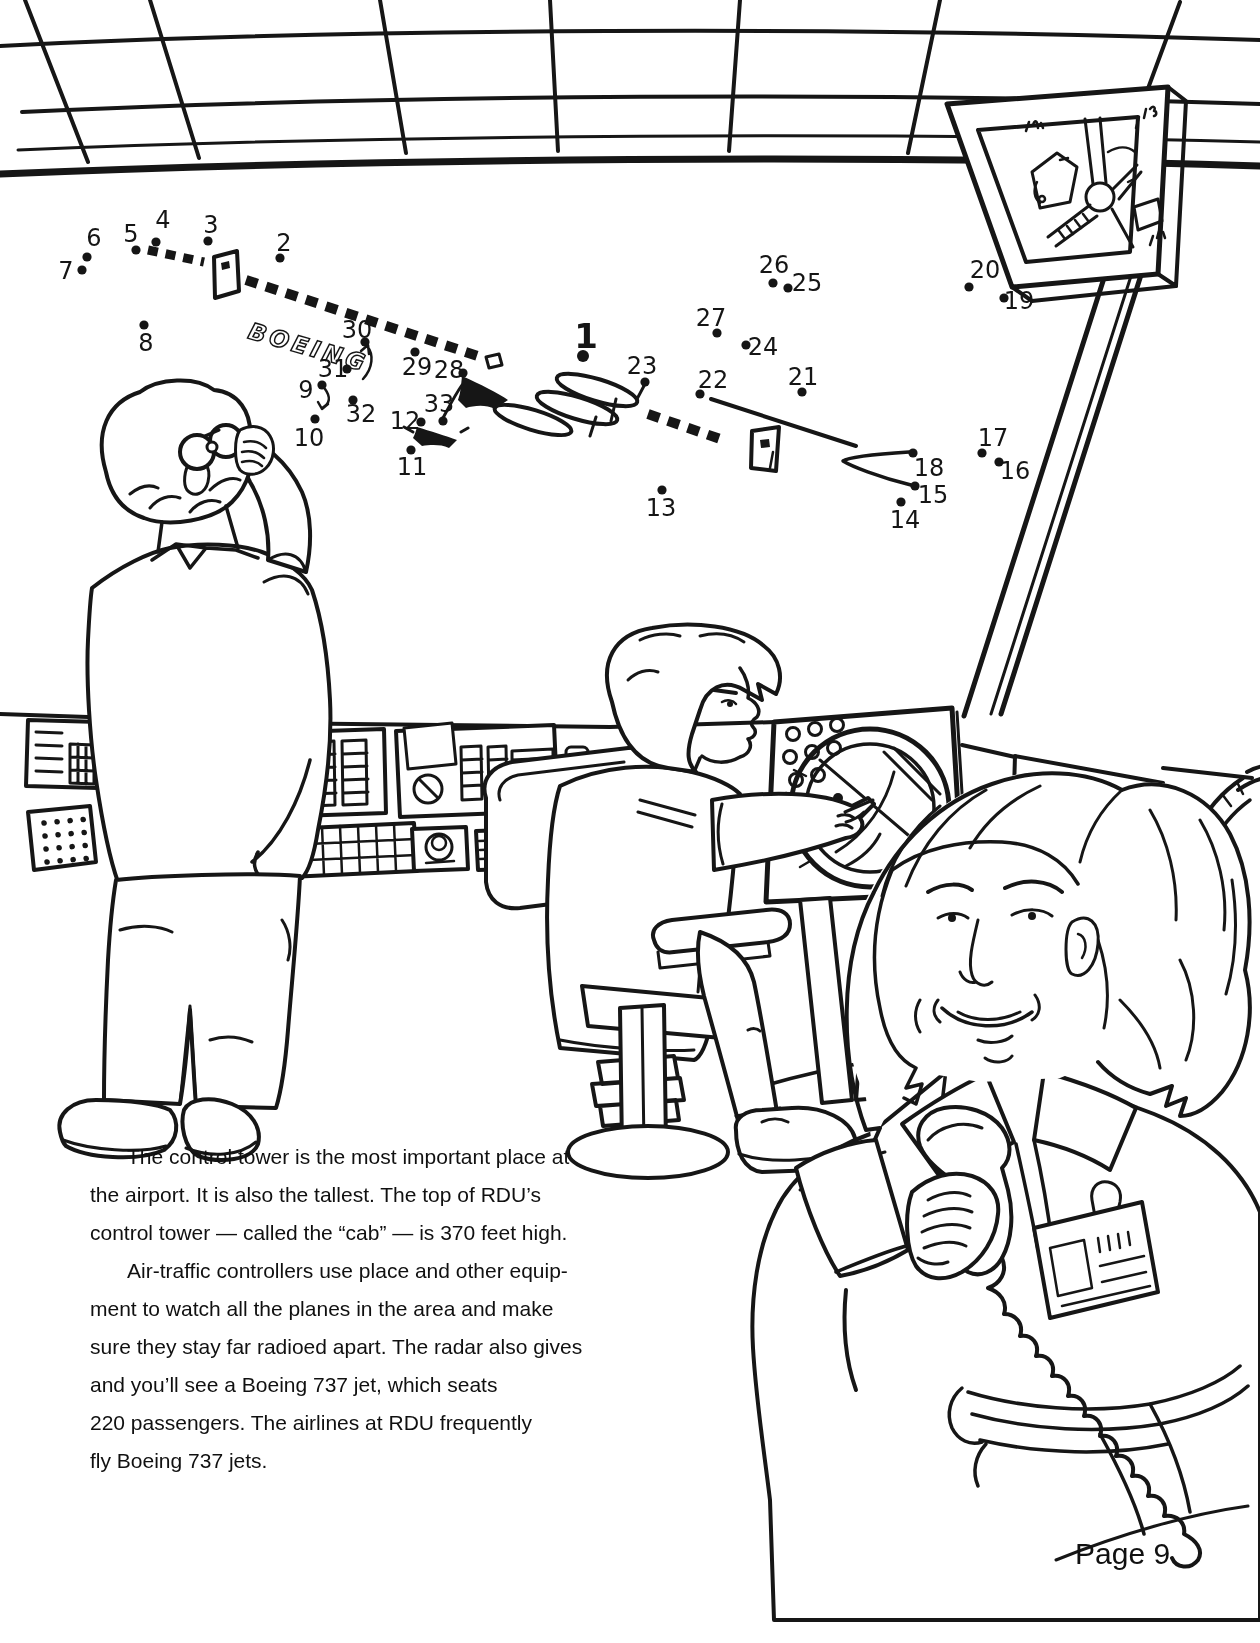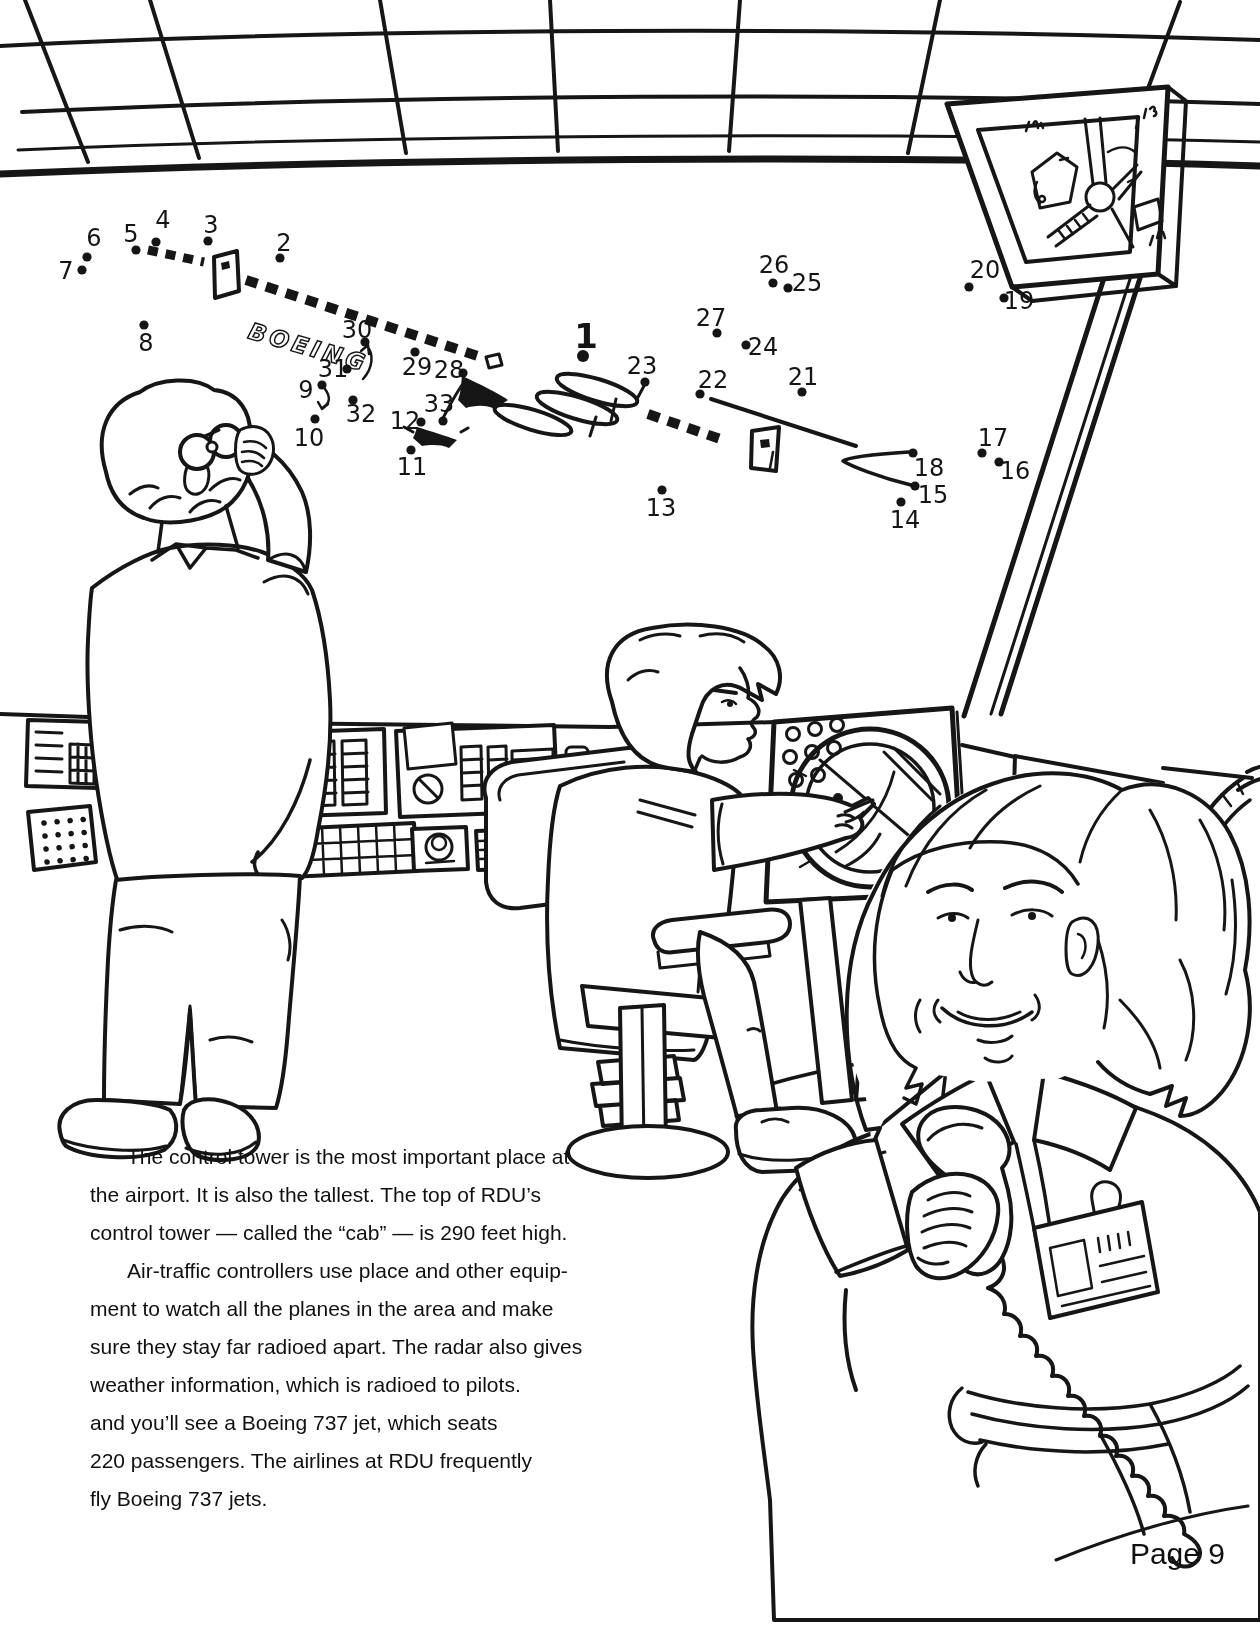--- a/index.html
+++ b/index.html
@@ -21,21 +21,21 @@
   .dotnum{font-family:"DejaVu Sans",sans-serif;font-size:24px;fill:#151515;
           text-anchor:middle;dominant-baseline:central;}
   .dotnum-big{font-size:34px;font-weight:bold;}
   .boeing{font-family:"DejaVu Sans",sans-serif;font-size:23px;font-style:italic;font-weight:bold;
           letter-spacing:4px;fill:none;stroke:#161616;stroke-width:1.5;}
   
   .body-text{position:absolute;left:90px;top:1138px;width:676px;color:#101010;
              font-size:21px;line-height:38px;font-family:"Liberation Sans",sans-serif;}
   .tline{white-space:nowrap;}
   .tline.indent{padding-left:37px;}
-  .page-num{position:absolute;left:1075px;top:1537px;width:150px;text-align:right;
+  .page-num{position:absolute;left:1075px;top:1537px;width:150px;text-align:left;
             font-size:30px;color:#101010;font-family:"Liberation Sans",sans-serif;}
 </style>
 </head>
 <body>
 
 <div class="page">
 <svg width="1260" height="1643" viewBox="0 0 1260 1643">
 
   <g>
     <path class="ln" d="M0,46 C350,28 850,26 1260,40"></path>
@@ -432,23 +432,22 @@
     <path class="ln w35" d="M968,1392 C1020,1408 1090,1414 1150,1404 C1190,1396 1222,1382 1240,1366 M972,1414 C1030,1430 1100,1434 1160,1424 C1200,1416 1230,1402 1248,1386 M980,1440 C1040,1454 1110,1456 1168,1444"></path>
     <path class="ln w35" d="M962,1388 C950,1398 946,1414 952,1428 C958,1440 970,1446 982,1442 M986,1444 C975,1456 972,1472 978,1486"></path>
     <path class="ln w35" d="M1150,1404 C1170,1440 1184,1478 1190,1512 M1100,1434 C1120,1470 1136,1504 1144,1534"></path>
     <path class="ln w3" d="M1056,1560 C1120,1534 1190,1514 1248,1506"></path>
   </g>
 </svg>
 
 <div class="body-text">
       <div class="tline indent">The control tower is the most important place at</div>
       <div class="tline">the airport. It is also the tallest. The top of RDU’s</div>
-      <div class="tline">control tower — called the “cab” — is 290 feet high.</div>
+      <div class="tline">control tower — called the “cab” — is 370 feet high.</div>
       <div class="tline indent">Air-traffic controllers use place and other equip-</div>
       <div class="tline">ment to watch all the planes in the area and make</div>
       <div class="tline">sure they stay far radioed apart. The radar also gives</div>
-      <div class="tline">weather information, which is radioed to pilots.</div>
       <div class="tline">and you’ll see a Boeing 737 jet, which seats</div>
       <div class="tline">220 passengers. The airlines at RDU frequently</div>
       <div class="tline">fly Boeing 737 jets.</div>
     </div>
 <div class="page-num">Page 9</div>
 </div>
 
 </body></html>

